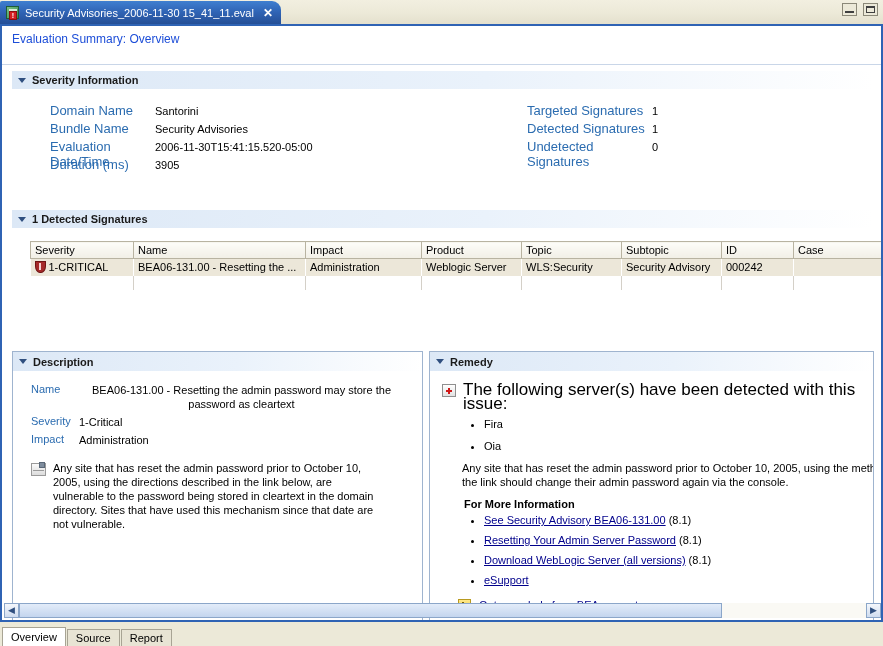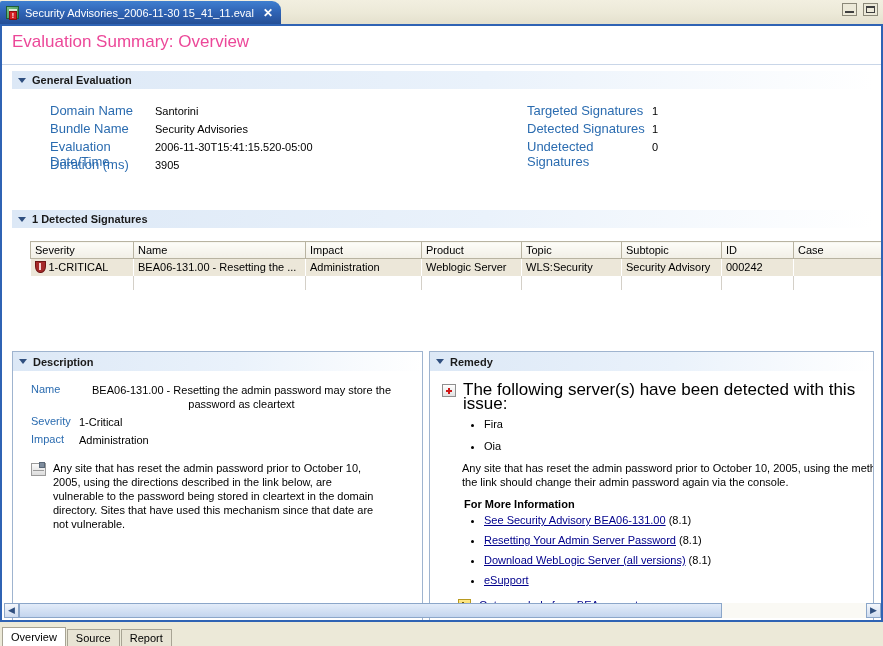--- a/index.html
+++ b/index.html
@@ -130,22 +130,22 @@
     height: 598px;
     background: #ffffff;
     border: 2px solid #2f63b4;
     border-top: 2px solid #2f63b4;
     box-sizing: border-box;
     overflow: hidden;
   }
   .page-title {
     position: absolute;
     left: 10px; top: 6px;
-    font-size: 17px;
-    color: #ec4899;
+    font-size: 12px;
+    color: #1d4ed8;
     font-weight: normal;
   }
   .title-rule {
     position: absolute;
     left: 0; top: 38px;
     width: 100%;
     height: 1px;
     background: #c9d6e8;
   }
 
@@ -516,21 +516,21 @@
   </div>
 
   <div class="editor">
 
     <div class="page-title">Evaluation Summary: Overview</div>
     <div class="title-rule"></div>
 
     <div class="section" id="sec-general">
       <div class="sec-head">
         <span class="twistie"></span>
-        <span class="sec-title">General Evaluation</span>
+        <span class="sec-title">Severity Information</span>
       </div>
       <div class="gi-body">
         <div class="gi-col left">
           <div class="gi-row">
             <span class="gi-label">Domain Name</span>
             <span class="gi-value">Santorini</span>
           </div>
           <div class="gi-row">
             <span class="gi-label">Bundle Name</span>
             <span class="gi-value">Security Advisories</span>

